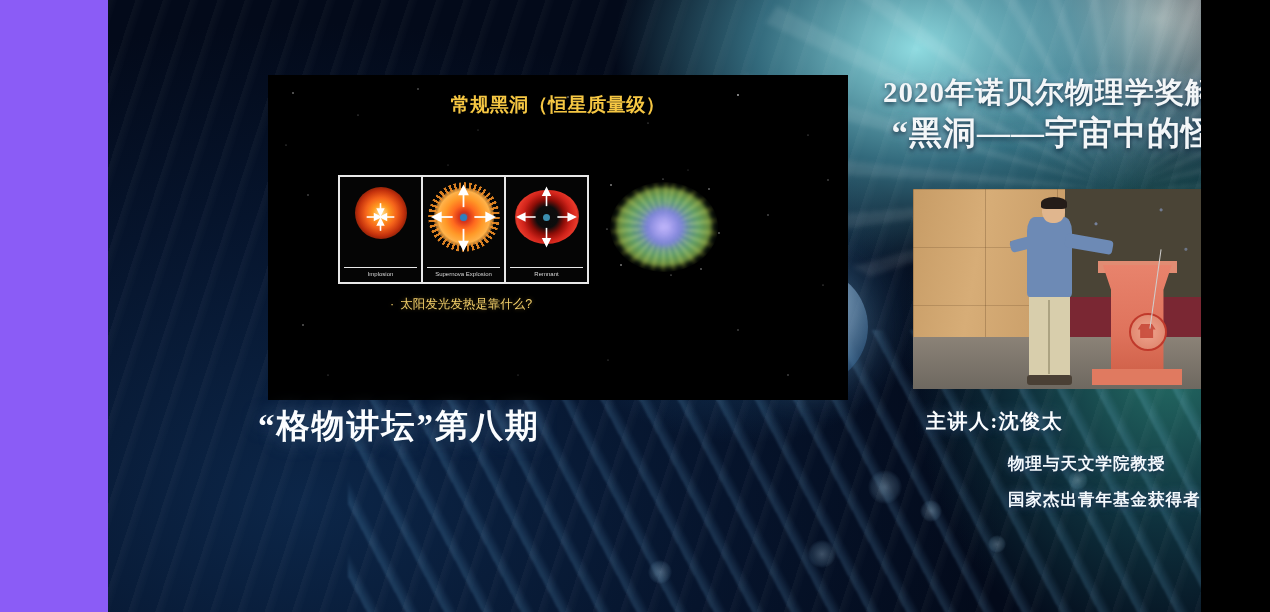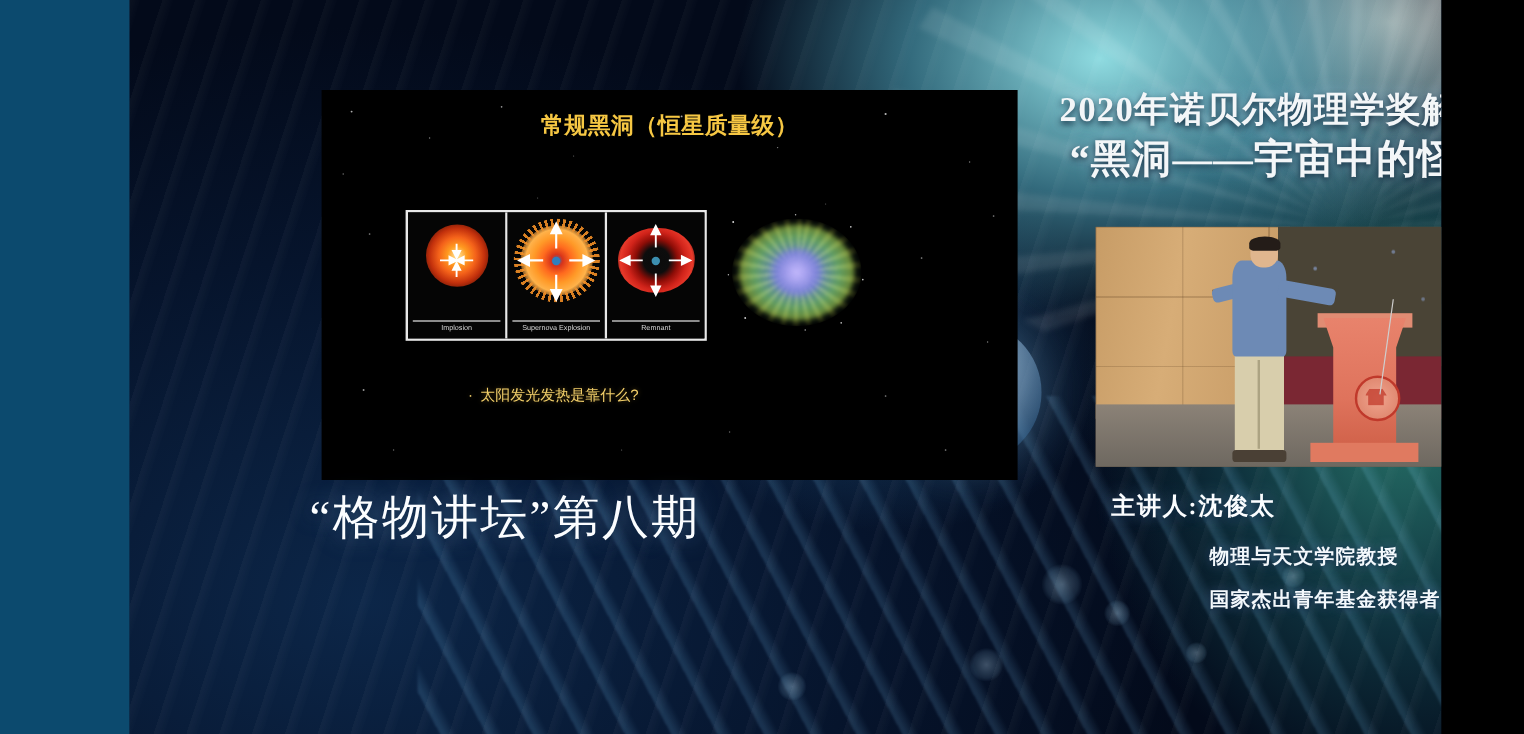--- a/index.html
+++ b/index.html
@@ -1,18 +1,18 @@
 <!DOCTYPE html>
 <html><head>
 <meta charset="utf-8">
 <style>
   html,body{margin:0;padding:0;background:#000;}
   body{width:1270px;height:612px;overflow:hidden;font-family:"Liberation Serif",serif;}
 
-  .stage{position:relative;width:1064px;height:612px;background:#0c4a6e;}
+  .stage{position:relative;width:1064px;height:612px;background:#8b5cf6;}
 
   
   .poster{
     position:absolute;left:108px;top:0;width:1093px;height:612px;
     overflow:hidden;
     background:
       radial-gradient(ellipse 420px 300px at 74% 8%, rgba(150,230,235,.95) 0%, rgba(90,185,205,.55) 38%, rgba(30,90,130,0) 72%),
       radial-gradient(ellipse 300px 220px at 96% 3%, rgba(230,225,215,.75) 0%, rgba(150,190,200,.30) 45%, rgba(20,70,110,0) 78%),
       radial-gradient(ellipse 330px 420px at 97% 55%, rgba(60,175,150,.65) 0%, rgba(35,120,125,.35) 45%, rgba(10,50,90,0) 80%),
       radial-gradient(ellipse 260px 200px at 58% 48%, rgba(60,140,195,.40) 0%, rgba(12,45,85,0) 75%),
@@ -98,21 +98,21 @@
   .nebula .n2{position:absolute;left:50%;top:50%;width:108px;height:90px;transform:translate(-50%,-50%);border-radius:50%;
     background:repeating-conic-gradient(from 10deg at 50% 50%, rgba(190,220,90,.45) 0deg 6deg, rgba(90,170,120,.15) 6deg 14deg);
     -webkit-mask:radial-gradient(ellipse,rgba(0,0,0,1) 20%,rgba(0,0,0,.55) 60%,transparent 82%);
     mask:radial-gradient(ellipse,rgba(0,0,0,1) 20%,rgba(0,0,0,.55) 60%,transparent 82%);
     filter:blur(1.4px);mix-blend-mode:screen;}
   .nebula .n3{position:absolute;left:50%;top:50%;width:46px;height:40px;transform:translate(-50%,-50%);border-radius:50%;
     background:radial-gradient(circle, rgba(200,190,255,.9) 0%, rgba(130,120,235,.6) 55%, rgba(130,120,235,0) 80%);filter:blur(2px);}
 
   .bullets{position:absolute;left:122px;top:218px;right:14px;}
   .bullet{color:#f2cf6a;font-family:"Liberation Sans",sans-serif;font-size:12.5px;line-height:22px;
-          text-shadow:0 0 4px rgba(240,190,70,.35);white-space:nowrap;margin-top:25px;}
+          text-shadow:0 0 4px rgba(240,190,70,.35);white-space:nowrap;}
   .bullet .dot{display:inline-block;margin-right:6px;}
 
   
   .head-title{
     position:absolute;left:742px;top:74px;width:458px;text-align:center;
     color:#f3f6f8;font-weight:bold;letter-spacing:1px;
     text-shadow:0 2px 5px rgba(0,20,40,.85), 0 0 14px rgba(180,220,255,.45);
   }
   .head-line1{font-size:29px;line-height:36px;}
   .head-line2{font-size:33px;line-height:42px;margin-top:2px;}
@@ -147,21 +147,21 @@
   .ph-hair{position:absolute;left:37%;top:4%;width:7.5%;height:6%;background:#241c18;border-radius:50% 50% 20% 20%;}
   .ph-legs{position:absolute;left:33.5%;top:52%;width:12%;height:42%;background:#d8ceac;border-radius:4px 4px 2px 2px;}
   .ph-legs:after{content:"";position:absolute;left:47%;top:8%;width:6%;height:88%;background:rgba(120,110,80,.45);}
   .ph-shoe{position:absolute;left:33%;top:93%;width:13%;height:5%;background:#4a4035;border-radius:3px;}
   .ph-mic{position:absolute;left:70%;top:30%;width:1px;height:40%;background:#cfcfcf;transform:rotate(8deg);}
   .ph-pointer{position:absolute;left:28%;top:25%;width:10%;height:2px;background:#8a6a45;transform:rotate(-8deg);}
 
   
   .forum-title{
     position:absolute;left:150px;top:404px;
-    color:#fbfdff;font-size:39px;font-weight:normal;letter-spacing:2px;
+    color:#fbfdff;font-size:33px;font-weight:bold;letter-spacing:2px;
     text-shadow:0 2px 8px rgba(0,25,55,.9), 0 0 18px rgba(160,210,255,.5);
   }
   .organizer{
     position:absolute;left:155px;top:490px;
     color:#eef4f9;font-size:17px;font-weight:bold;letter-spacing:.6px;
     text-shadow:0 1px 5px rgba(0,20,50,.9), 0 0 10px rgba(150,200,250,.4);
   }
 
   
   .speaker-main{

